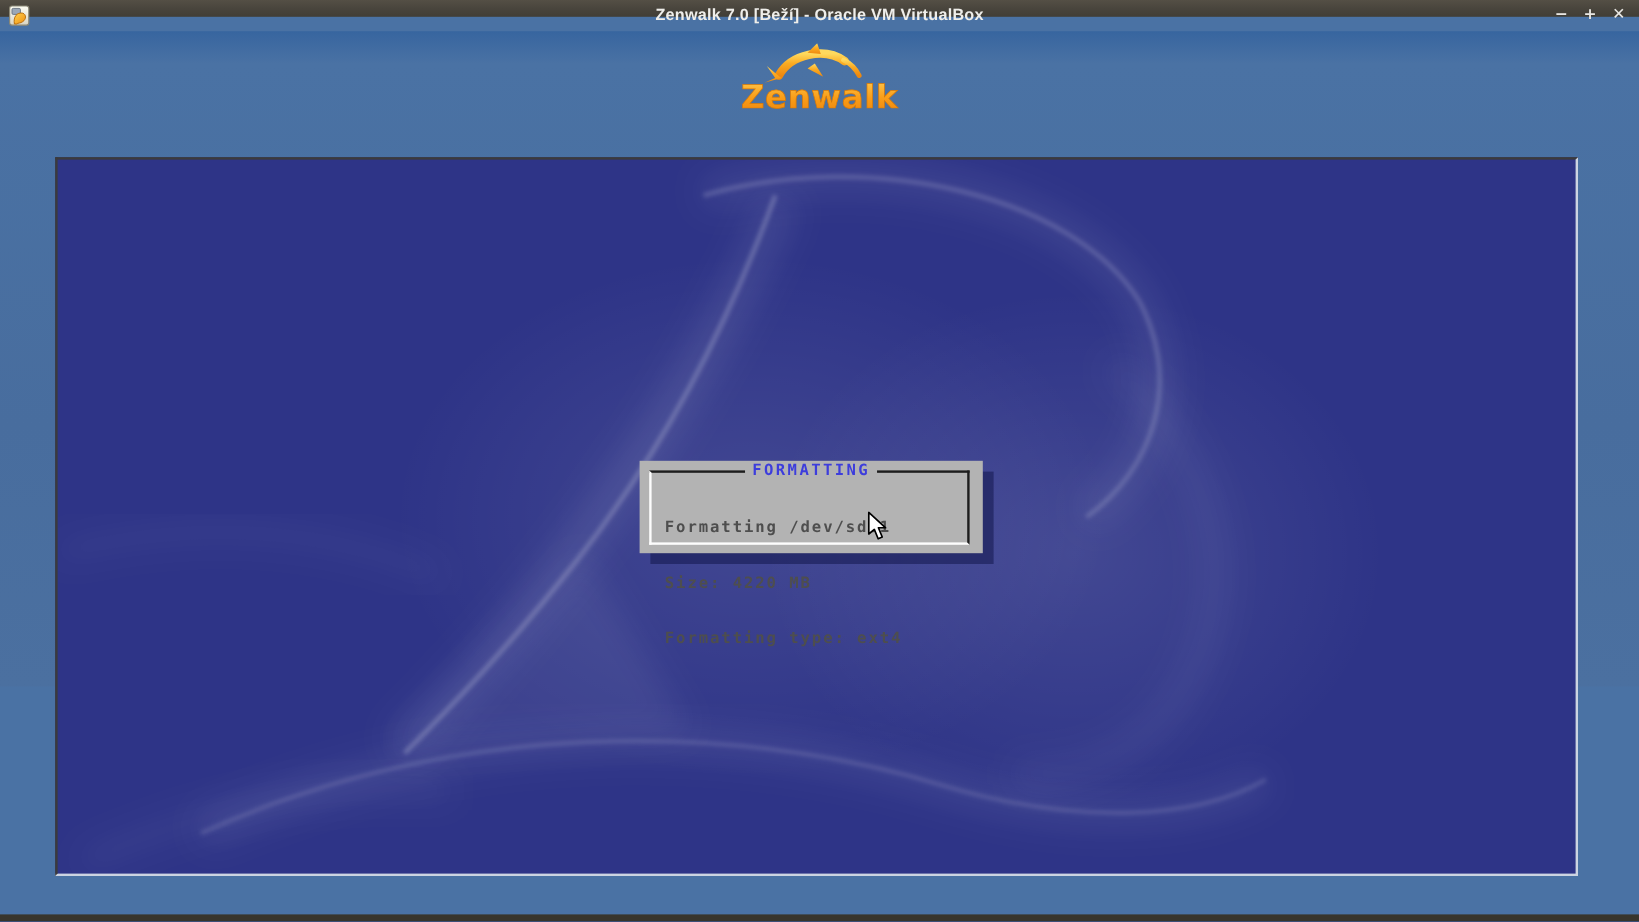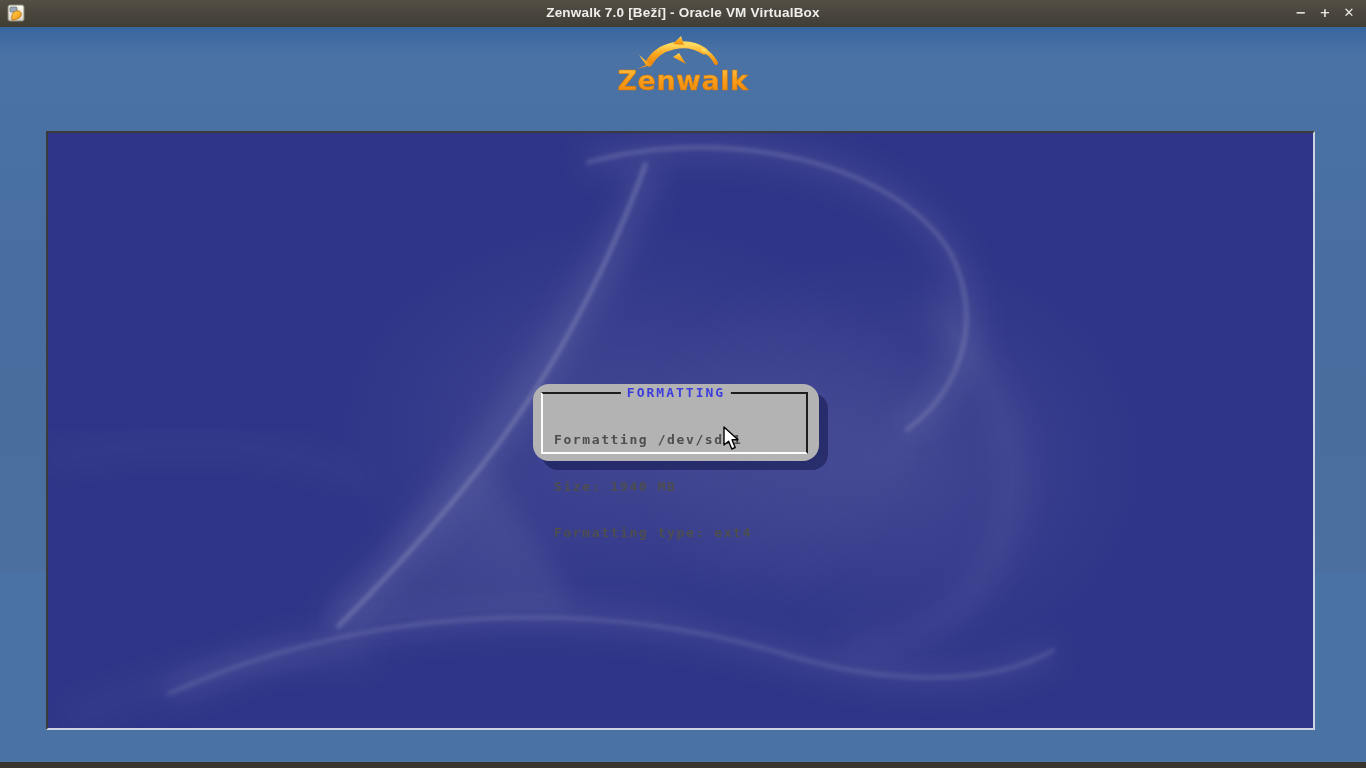--- a/index.html
+++ b/index.html
@@ -4,21 +4,21 @@
 <style>
   html,body{margin:0;padding:0;}
   body{
     width:1366px;height:768px;overflow:hidden;position:relative;
     background:#4a72a4;
     font-family:"Liberation Sans",sans-serif;
     -webkit-font-smoothing:antialiased;
   }
   
   .titlebar{
-    position:absolute;top:0;left:0;width:1366px;height:27px;
+    position:absolute;top:0;left:0;width:1366px;height:14px;
     background:linear-gradient(180deg,#544f45 0%,#48443c 55%,#413e36 100%);
     z-index:30;
   }
   .titlebar-title{
     position:absolute;left:0;right:0;top:0;height:26px;line-height:26px;
     text-align:center;font-weight:bold;font-size:13.5px;color:#efeeea;
     letter-spacing:0.2px;
   }
   .vm-icon{position:absolute;left:7px;top:4px;width:18px;height:18px;}
   .win-controls{
@@ -51,21 +51,20 @@
     border-right:2px solid #ccd4e2;
     overflow:hidden;
   }
   .swirl{position:absolute;left:0;top:0;width:100%;height:100%;}
   
   .dialog{
     position:absolute;left:533px;top:358px;width:286px;height:77px;
     background:#b3b3b3;
     box-shadow:9px 9px 0 rgba(14,17,70,0.50);
     z-index:10;
-    border-radius:16px;
   }
   .dialog-inner{
     position:absolute;left:8px;right:11px;top:8px;bottom:7px;
     border-top:2px solid #1d1d1d;
     border-right:2px solid #1d1d1d;
     border-bottom:2px solid #fdfdfd;
     border-left:2px solid #fdfdfd;
   }
   .dialog-title{
     position:absolute;top:1px;left:50%;transform:translateX(-50%);
@@ -176,21 +175,21 @@
       <path d="M 0 330 C 120 300 230 310 320 350" fill="none" stroke="#fff" stroke-opacity="0.06" stroke-width="14" filter="url(#b3)"></path>
       <path d="M 20 590 C 120 545 220 520 330 530" fill="none" stroke="#fff" stroke-opacity="0.06" stroke-width="16" filter="url(#b3)"></path>
     </svg>
   </div>
 
   <div class="dialog">
     <div class="dialog-inner"></div>
     <div class="dialog-title">FORMATTING</div>
     <div class="dialog-body">
       <div>Formatting /dev/sda1</div>
-      <div>Size: 1940 MB</div>
+      <div>Size: 4220 MB</div>
       <div>Formatting type: ext4</div>
     </div>
   </div>
 
   <svg class="cursor" viewBox="0 0 19 25">
     <path d="M2 1 L2 19 L6.6 15.2 L9.8 23 L13.2 21.5 L10 13.8 L16 13.8 Z" fill="#ffffff" stroke="#000000" stroke-width="1.4" stroke-linejoin="round"></path>
   </svg>
 
 </div>
 

